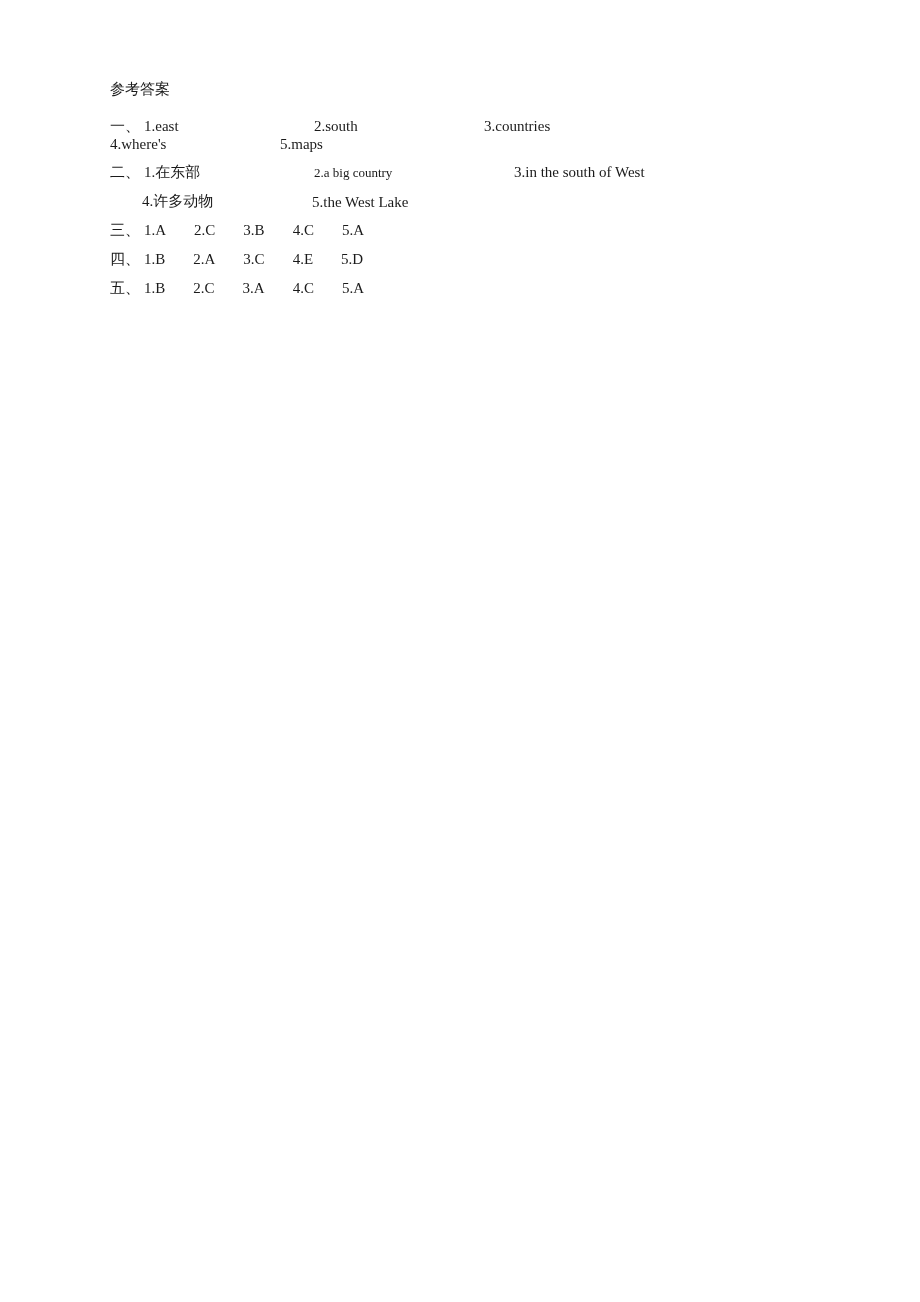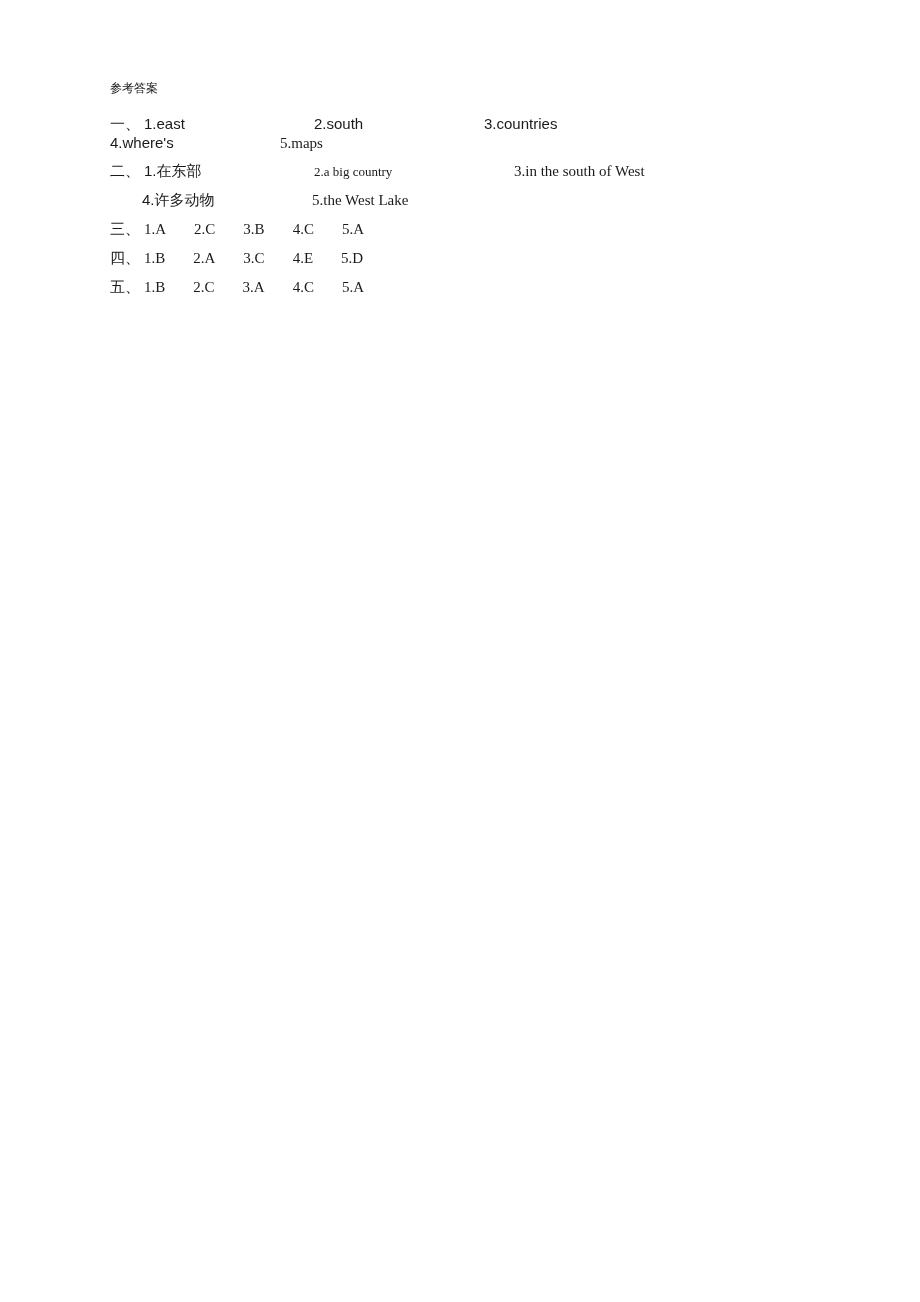--- a/index.html
+++ b/index.html
@@ -15,39 +15,39 @@
       color: #1a1a1a;
       width: 920px;
       min-height: 1302px;
     }
 
     .page {
       padding: 80px 110px;
     }
 
     .section-title {
-      font-size: 12px;
+      font-size: 15px;
       margin-bottom: 18px;
       font-family: "SimSun", serif;
     }
 
     .answer-block {
       margin-bottom: 4px;
     }
 
     .row {
       display: flex;
       align-items: baseline;
       margin-bottom: 10px;
       flex-wrap: wrap;
     }
 
     .row-indent {
       display: flex;
-      align-items: center;
+      align-items: flex-end;
       margin-bottom: 10px;
       flex-wrap: wrap;
       padding-left: 32px;
     }
 
     .section-label {
       font-family: "SimSun", serif;
       font-size: 15px;
       margin-right: 4px;
       white-space: nowrap;
@@ -55,21 +55,21 @@
 
     .answer-item {
       font-size: 15px;
       font-family: Liberation Serif, serif;
       margin-right: 28px;
       white-space: nowrap;
     }
 
     .answer-item-wide {
       font-size: 15px;
-      font-family: Liberation Sans, sans-serif;
+      font-family: Liberation Serif, serif;
       margin-right: 40px;
       white-space: nowrap;
       min-width: 130px;
     }
 
     .answer-item-wider {
       font-size: 13px;
       font-family: Liberation Serif, serif;
       margin-right: 40px;
       white-space: nowrap;

